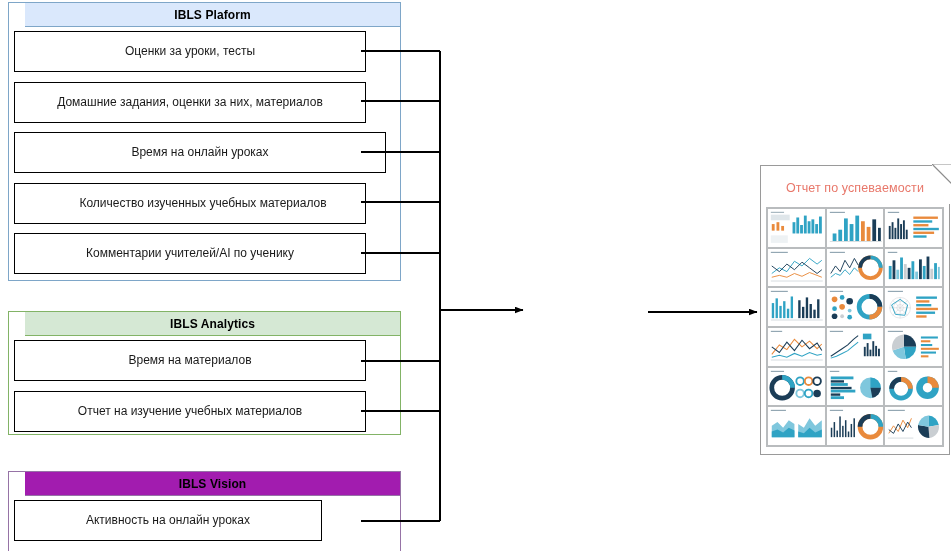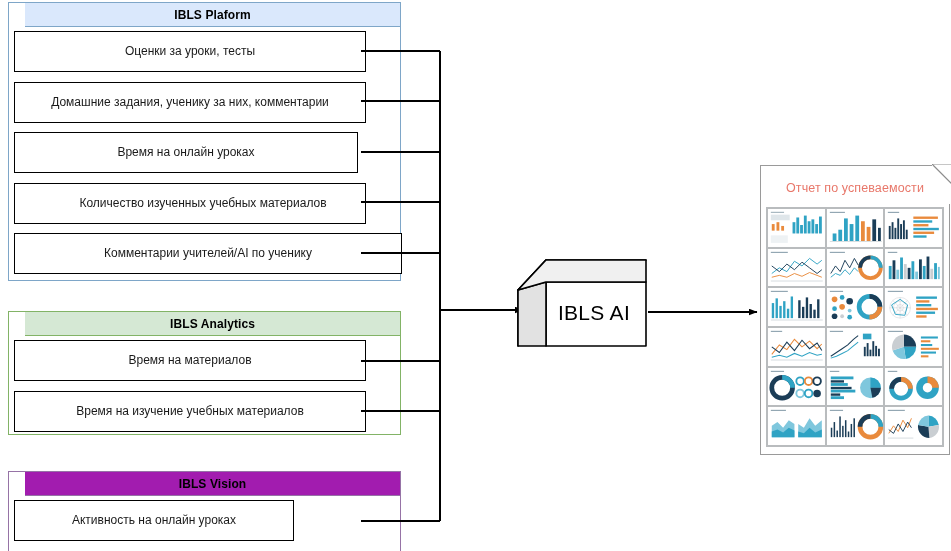--- a/index.html
+++ b/index.html
@@ -72,37 +72,37 @@
 </style>
 </head>
 <body>
 
 <div id="stage">
 
   <div class="group grp-blue" style="left:8px;top:2px;width:393px;height:279px;">
     <div class="group-header">IBLS Plaform</div>
 
     <div class="item-box" style="left:5px;top:28px;width:352px;height:41px;">Оценки за уроки, тесты</div>
-    <div class="item-box" style="left:5px;top:79px;width:352px;height:41px;">Домашние задания, ученику за них, комментарии</div>
-    <div class="item-box" style="left:5px;top:129px;width:344px;height:41px;">Время на онлайн уроках</div>
+    <div class="item-box" style="left:5px;top:79px;width:352px;height:41px;">Домашние задания, оценки за них, материалов</div>
+    <div class="item-box" style="left:5px;top:129px;width:372px;height:41px;">Время на онлайн уроках</div>
     <div class="item-box" style="left:5px;top:180px;width:352px;height:41px;padding-left:32px;">Количество изученных учебных материалов</div>
-    <div class="item-box" style="left:5px;top:230px;width:388px;height:41px;text-align:center;">Комментарии учителей/AI по ученику</div>
+    <div class="item-box" style="left:5px;top:230px;width:352px;height:41px;text-align:center;">Комментарии учителей/AI по ученику</div>
   </div>
 
   <div class="group grp-green" style="left:8px;top:311px;width:393px;height:124px;padding-left:33px;">
     <div class="group-header">IBLS Analytics</div>
 
     <div class="item-box" style="left:5px;top:28px;width:352px;height:41px;">Время на материалов</div>
-    <div class="item-box" style="left:5px;top:79px;width:352px;height:41px;">Время на изучение учебных материалов</div>
+    <div class="item-box" style="left:5px;top:79px;width:352px;height:41px;">Отчет на изучение учебных материалов</div>
   </div>
 
   <div class="group grp-purple" style="left:8px;top:471px;width:393px;height:82px;">
     <div class="group-header">IBLS Vision</div>
 
-    <div class="item-box" style="left:5px;top:28px;width:280px;height:41px;">Активность на онлайн уроках</div>
+    <div class="item-box" style="left:5px;top:28px;width:308px;height:41px;">Активность на онлайн уроках</div>
   </div>
 
   <svg id="wires" viewBox="0 0 951 551">
     <defs>
       <marker id="arrowhead" markerWidth="9" markerHeight="7" refX="8.5" refY="3.5" orient="auto" markerUnits="userSpaceOnUse">
         <polygon points="0 0, 9 3.5, 0 7" fill="#000"></polygon>
       </marker>
     </defs>
     <g stroke="#000" stroke-width="1.4" fill="none" shape-rendering="crispEdges">
 
@@ -118,34 +118,20 @@
       <path d="M361,521 L440,521"></path>
 
       <path d="M440,51 L440,521"></path>
     </g>
 
     <path d="M440,310 L523,310" stroke="#000" stroke-width="1.6" fill="none" marker-end="url(#arrowhead)" shape-rendering="crispEdges"></path>
 
     <path d="M648,312 L757,312" stroke="#000" stroke-width="1.6" fill="none" marker-end="url(#arrowhead)" shape-rendering="crispEdges"></path>
   </svg>
 
-  <div id="cube">
-    <svg viewBox="0 0 132 90" width="132" height="90">
-
-      <polygon points="2,32 30,2 130,2 102,32" fill="#f0f0f0" stroke="#000" stroke-width="1.6" stroke-linejoin="round"></polygon>
-
-      <polygon points="2,32 30,2 30,58 2,88" fill="#e2e2e2" stroke="#000" stroke-width="1.6" stroke-linejoin="round"></polygon>
-
-      <polygon points="30,24 130,24 130,88 30,88" fill="#ffffff" stroke="#000" stroke-width="1.6" stroke-linejoin="round"></polygon>
-
-      <polygon points="2,32 30,24 30,88 2,88" fill="#e2e2e2" stroke="#000" stroke-width="1.6" stroke-linejoin="round"></polygon>
-      <polygon points="2,32 30,2 130,2 130,24 30,24" fill="#f0f0f0" stroke="#000" stroke-width="1.6" stroke-linejoin="round"></polygon>
-    </svg>
-    <div class="cube-label">IBLS AI</div>
-  </div>
 
   <div id="report">
     <div class="doc-paper"></div>
 
     <svg class="doc-fold" viewBox="0 0 40 40">
       <polygon points="0,0 40,40 40,0" fill="#ffffff" stroke="none"></polygon>
       <polygon points="0,0 40,40 0,40" fill="#ffffff" stroke="none"></polygon>
       <path d="M0,0 L40,40" stroke="#8e8e8e" stroke-width="1.2" fill="none"></path>
       <path d="M0,0 L0,40 L40,40" stroke="#ffffff" stroke-width="2" fill="none"></path>
       <polygon points="0,0 40,40 40,0" fill="#ffffff" stroke="#8e8e8e" stroke-width="1"></polygon>

